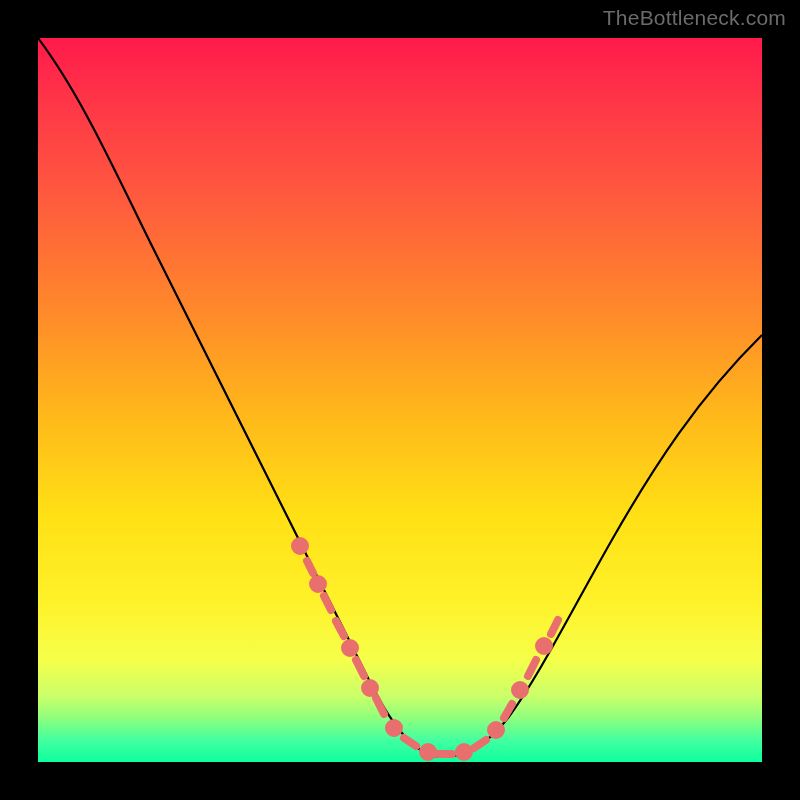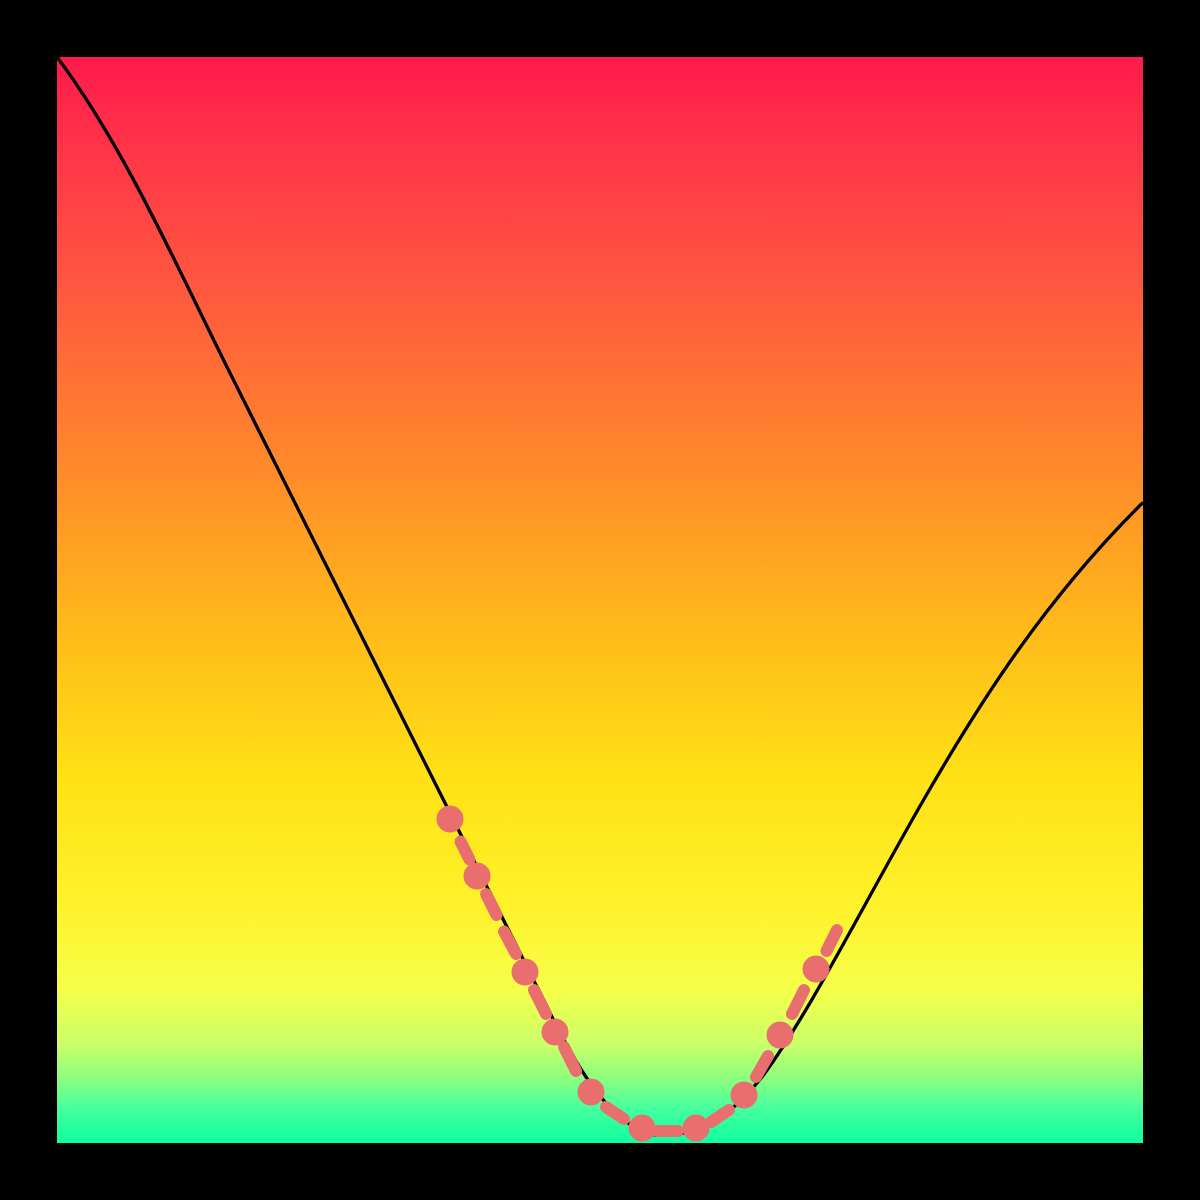--- a/index.html
+++ b/index.html
@@ -103,14 +103,15 @@
         <circle cx="482" cy="652" r="5"></circle>
         <line x1="490" y1="638" x2="498" y2="622"></line>
         <circle cx="506" cy="608" r="5"></circle>
         <line x1="513" y1="596" x2="520" y2="582"></line>
       </g>
 
     </svg>
 
   </div>
 
+  <div class="watermark">TheBottleneck.com</div>
 
 </div>
 
 </body></html>

